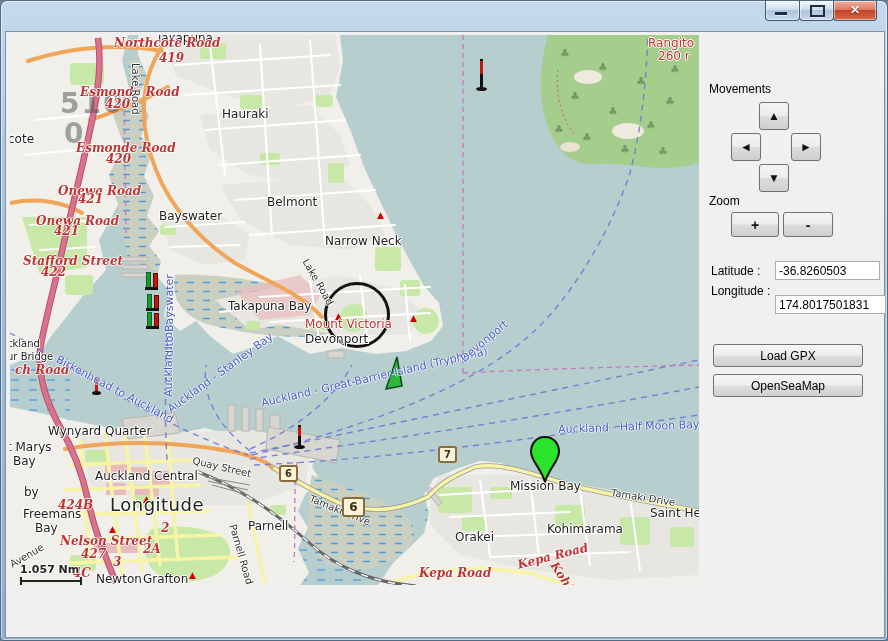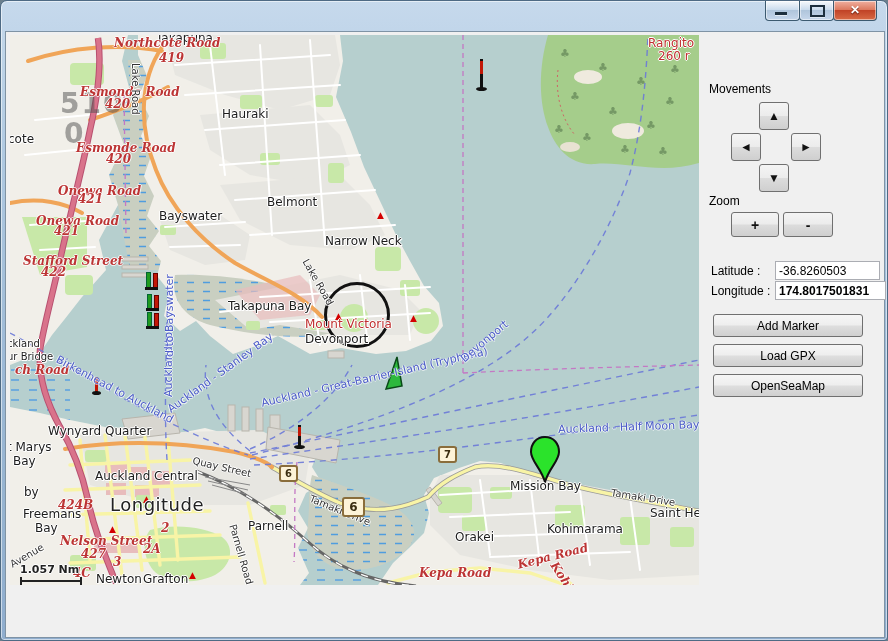--- a/index.html
+++ b/index.html
@@ -418,21 +418,20 @@
     <button class="navbtn" style="left:785px;top:101px"><span>►</span></button>
     <button class="navbtn" style="left:753px;top:132px"><span>▼</span></button>
 
     <span class="sb-label" style="left:703px;top:162px">Zoom</span>
     <button class="zoombtn" style="left:725px;top:180px;width:48px">+</button>
     <button class="zoombtn" style="left:777px;top:180px;width:50px">-</button>
 
     <span class="sb-label" style="left:705px;top:232px">Latitude :</span>
     <input class="fld" style="left: 769px; top: 229px; width: 97px;" value="-36.8260503">
     <span class="sb-label" style="left:705px;top:252px">Longitude :</span>
-    <input class="fld" style="left: 769px; top: 249px; width: 103px; font-weight: bold;" value="174.8017501831">
-
-    <button class="widebtn" style="left:707px;top:282px">Add Marker</button>
+    <input class="fld" style="left: 769px; top: 263px; width: 103px;" value="174.8017501831">
+
     <button class="widebtn" style="left:707px;top:312px">Load GPX</button>
     <button class="widebtn" style="left:707px;top:342px">OpenSeaMap</button>
 
   </div>
 </div>
 </div>
 
 </body></html>

